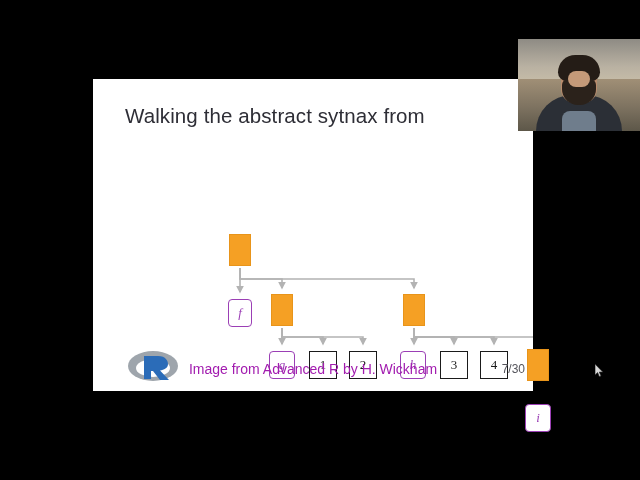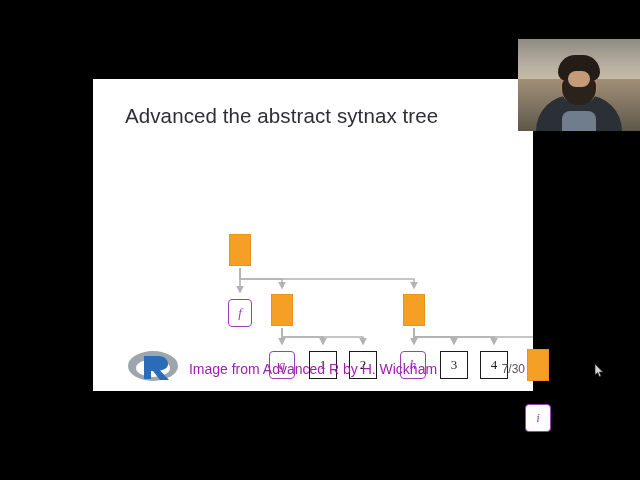--- a/index.html
+++ b/index.html
@@ -188,21 +188,21 @@
     height: 14px;
   }
 </style>
 </head>
 <body>
 
 <div id="screen">
 
   <div id="slide">
 
-    <div id="slide-title">Advanced the abstract sytnax tree</div>
+    <div id="slide-title">Walking the abstract sytnax from</div>
 
     <svg id="tree" viewBox="0 0 440 312" width="440" height="312">
       <defs>
         <marker id="arrow" viewBox="0 0 10 10" refX="8" refY="5" markerWidth="5" markerHeight="5" orient="auto-start-reverse">
           <path d="M 0 0 L 10 5 L 0 10 z" fill="#b3b3b3"></path>
         </marker>
       </defs>
       <g stroke="#b3b3b3" stroke-width="1.6" fill="none" marker-end="url(#arrow)">
 
         <path d="M 147 189 L 147 213"></path>

